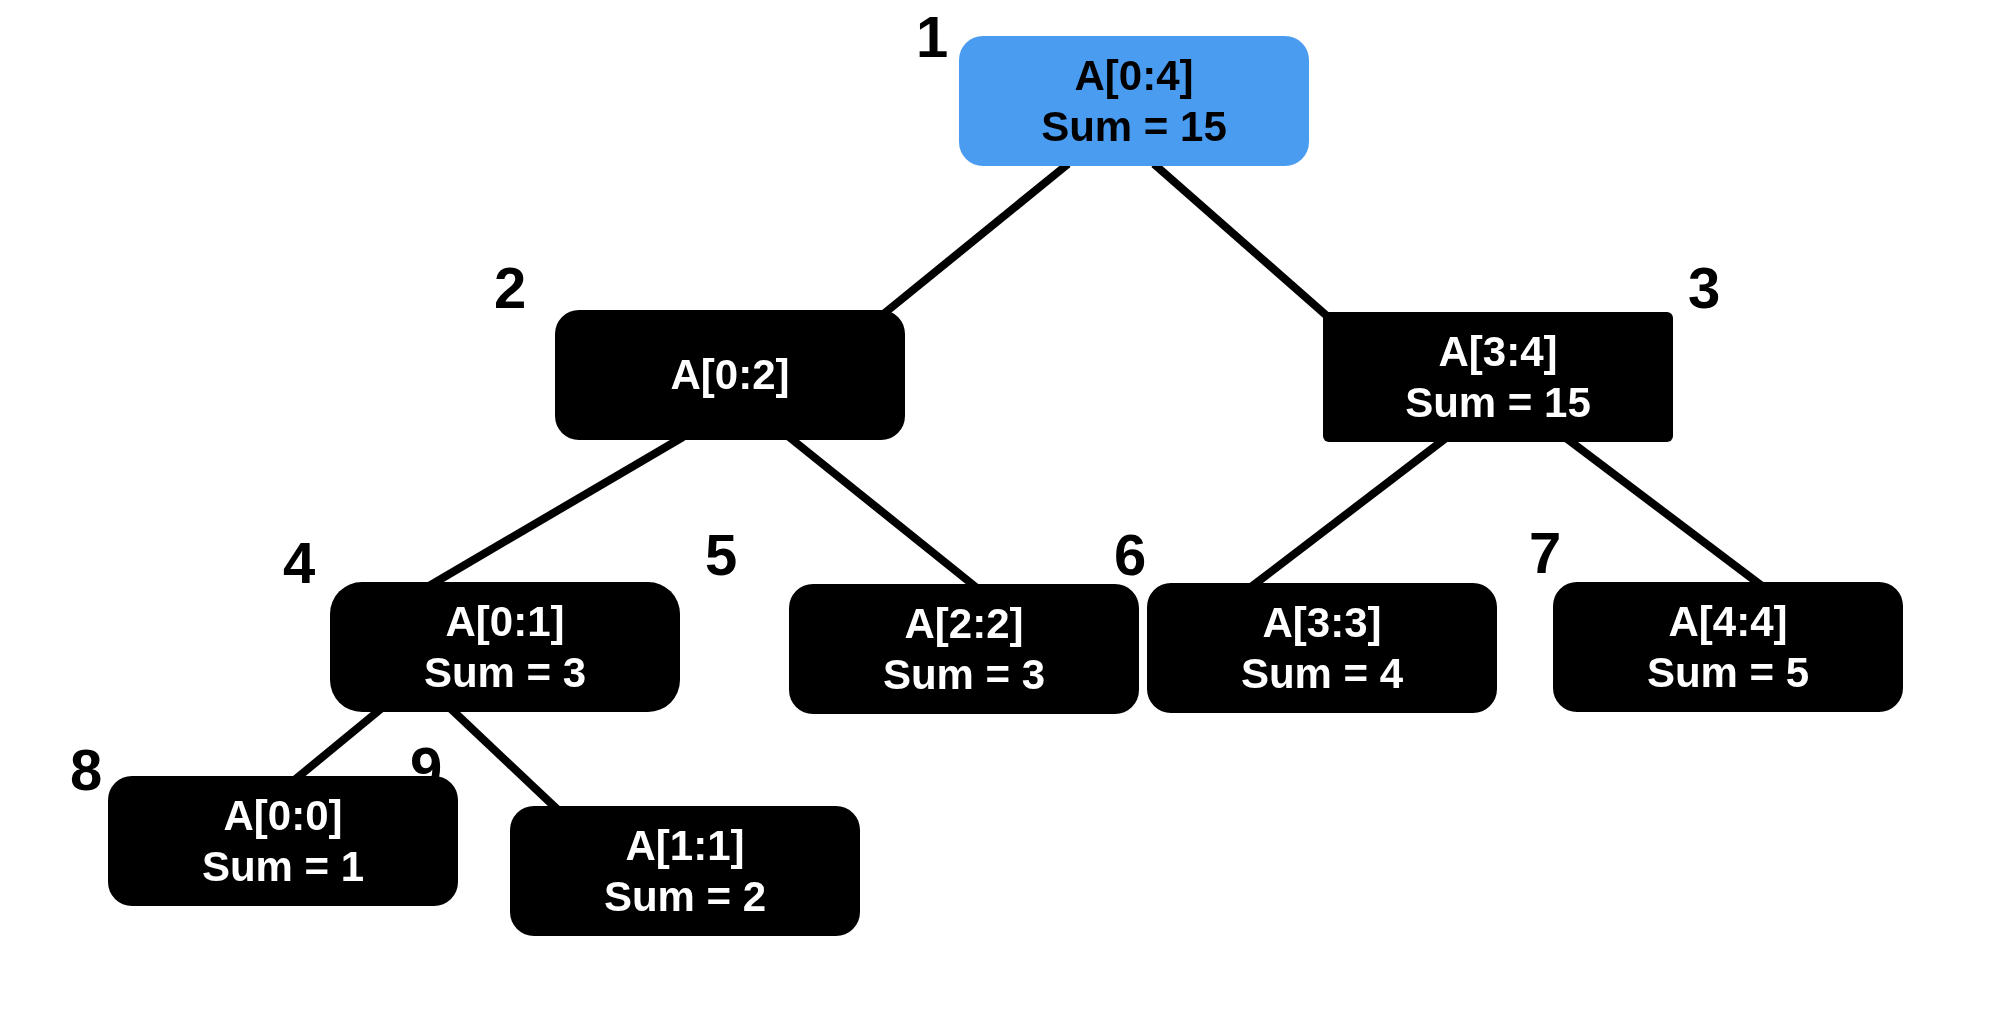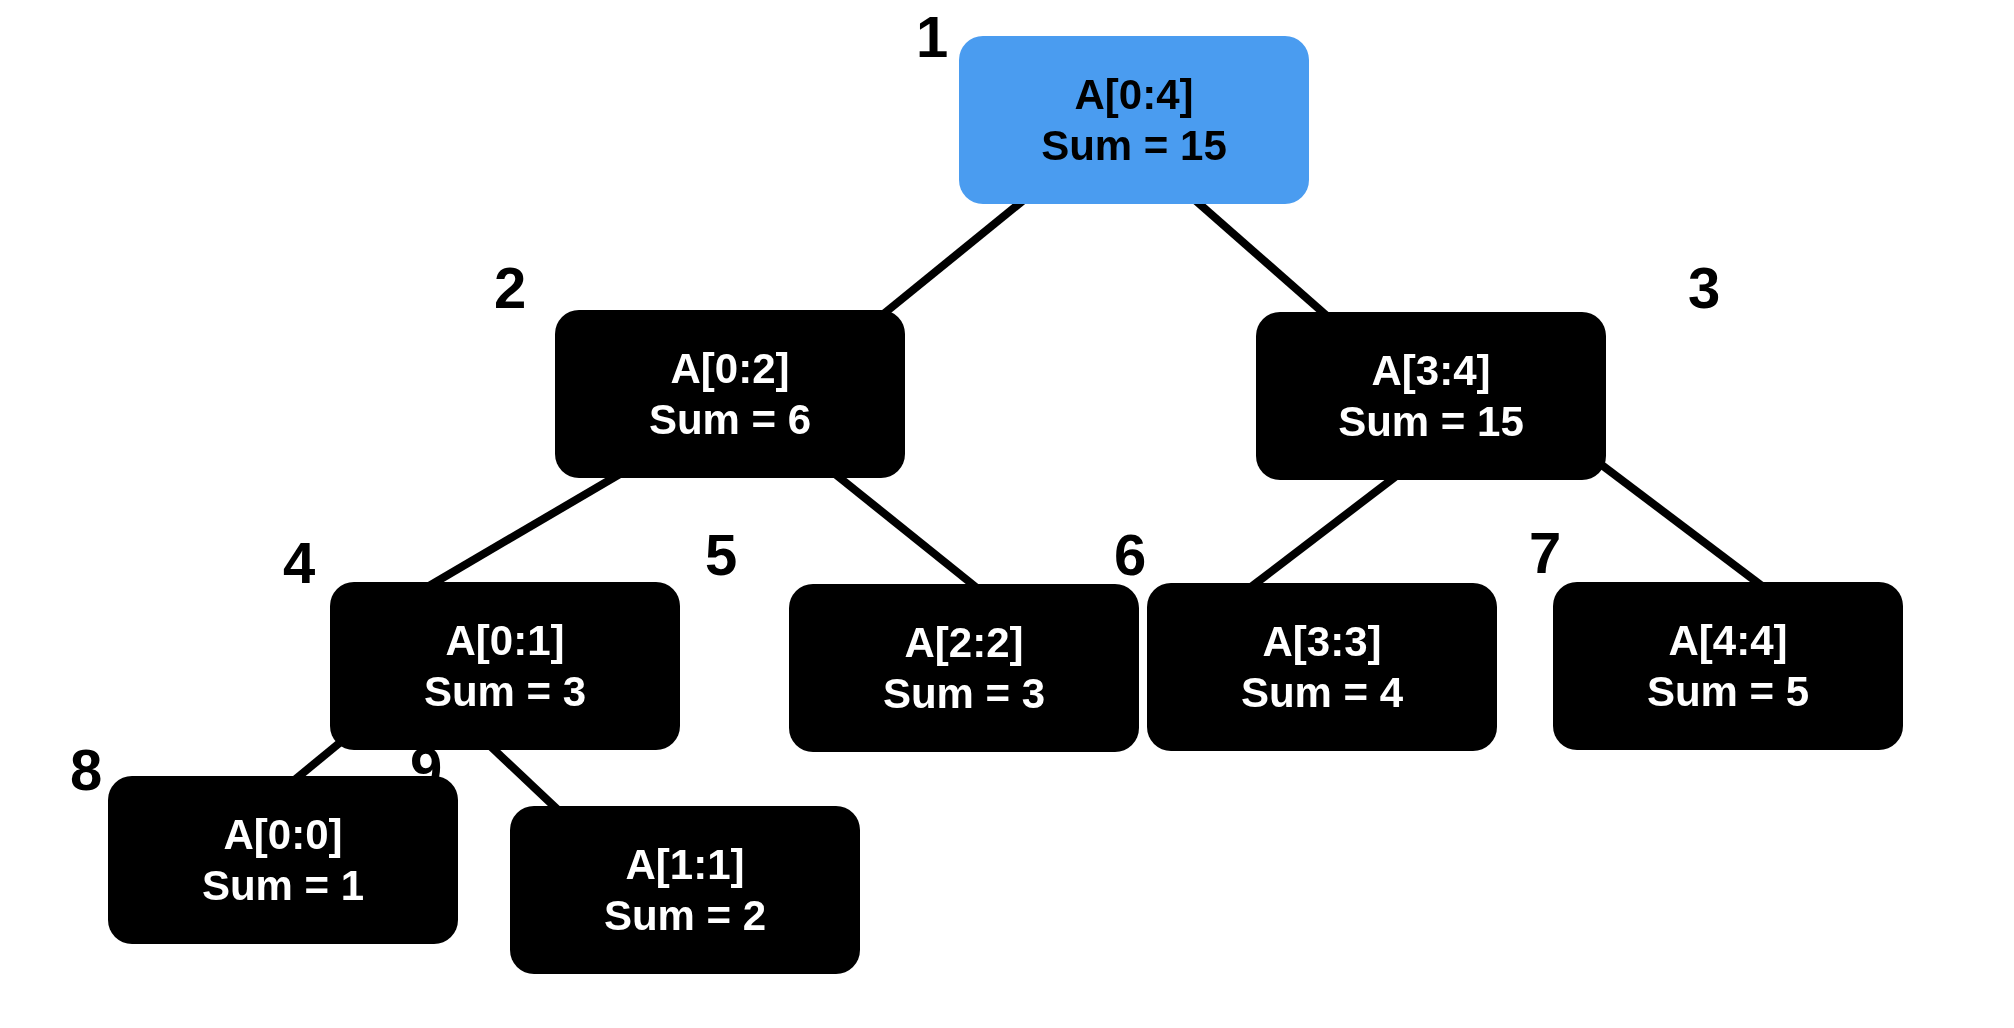--- a/index.html
+++ b/index.html
@@ -25,21 +25,21 @@
     left: 0; top: 0;
     width: 2014px; height: 1028px;
   }
   svg.edges line {
     stroke: var(--edge);
     stroke-width: 8;
   }
   .node {
     position: absolute;
     width: 350px;
-    height: 168px;
+    height: 130px;
     border-radius: 24px;
     background: var(--node-fill);
     color: var(--node-text);
     display: flex;
     flex-direction: column;
     align-items: center;
     justify-content: center;
     font-weight: bold;
     text-align: center;
   }
@@ -86,29 +86,28 @@
   <div class="index-label" style="left:70px;   top:741px;">8</div>
   <div class="index-label" style="left:410px;  top:739px;">9</div>
 
   <div class="node highlight" style="left:959px; top:36px;">
     <span class="line1">A[0:4]</span>
     <span class="line2">Sum = 15</span>
   </div>
 
   <div class="node" style="left:555px; top:310px;">
     <span class="line1">A[0:2]</span>
-    <span class="line2">Sum = 6</span>
   </div>
 
-  <div class="node" style="left:1256px; top:312px;">
+  <div class="node" style="left:1323px; top:312px;border-radius:6px;">
     <span class="line1">A[3:4]</span>
     <span class="line2">Sum = 15</span>
   </div>
 
-  <div class="node" style="left:330px; top:582px;">
+  <div class="node" style="left:330px; top:582px;border-radius:32px;">
     <span class="line1">A[0:1]</span>
     <span class="line2">Sum = 3</span>
   </div>
 
   <div class="node" style="left:741px; top:584px;margin-left:48px;">
     <span class="line1">A[2:2]</span>
     <span class="line2">Sum = 3</span>
   </div>
 
   <div class="node" style="left:1147px; top:583px;">

